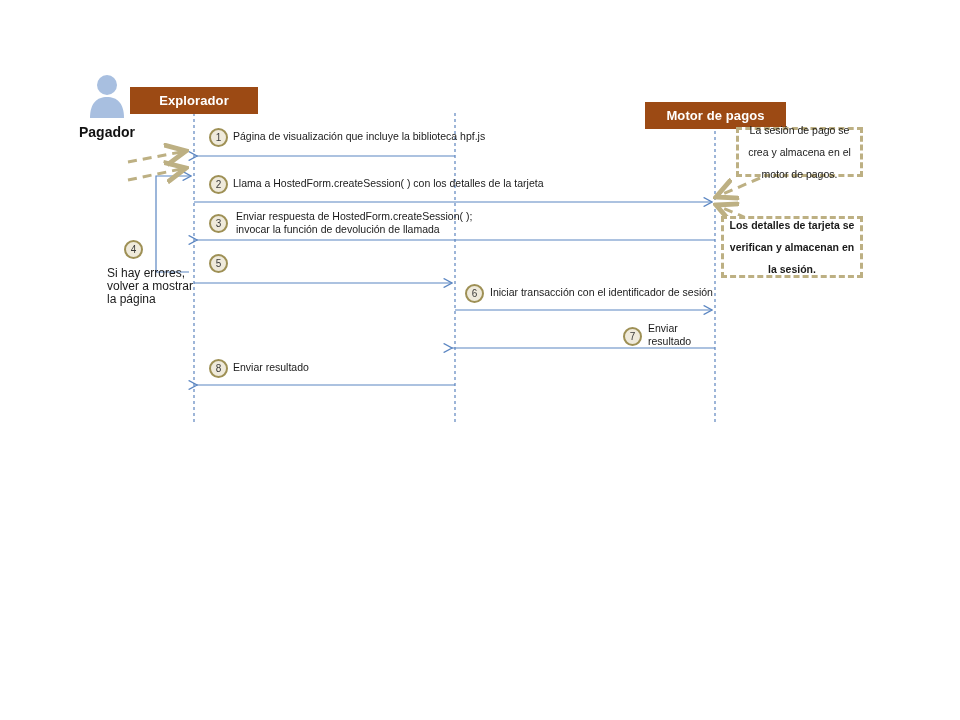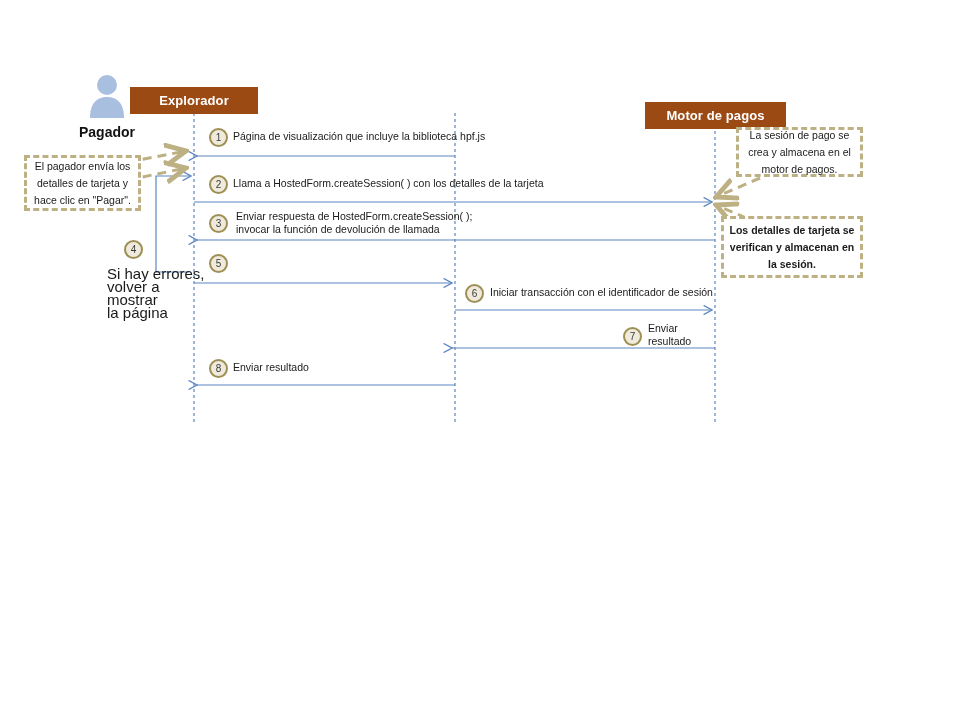--- a/index.html
+++ b/index.html
@@ -74,30 +74,30 @@
     white-space: pre-line;
   }
   
   .note {
     position: absolute;
     box-sizing: border-box;
     border: 3px dashed #bdb083;
     background: #ffffff;
     color: #1a1a1a;
     font-size: 10.5px;
-    line-height: 17px;
+    line-height: 22px;
     text-align: center;
     display: flex;
     align-items: center;
     justify-content: center;
     padding: 3px 5px;
   }
   .plain-note {
     position: absolute;
-    font-size: 15px;
+    font-size: 12px;
     color: #1a1a1a;
     line-height: 13px;
     text-align: left;
     white-space: pre-line;
   }
 </style>
 </head>
 <body>
 
 <div id="canvas">
@@ -170,23 +170,20 @@
   <div class="msg" style="left:236px; top:210px;">Enviar respuesta de HostedForm.createSession( );
 invocar la función de devolución de llamada</div>
   <div class="plain-note" style="left:107px; top:267px; width:100px;">Si hay errores,
 volver a mostrar
 la página</div>
   <div class="msg" style="left:490px; top:286px;">Iniciar transacción con el identificador de sesión</div>
   <div class="msg" style="left:648px; top:322px;">Enviar
 resultado</div>
   <div class="msg" style="left:233px; top:361px;">Enviar resultado</div>
 
-  <div class="note" style="left:24px; top:155px; width:117px; height:56px;">
-    <span>El pagador envía los detalles de tarjeta y hace clic en "Pagar".</span>
-  </div>
 
   <div class="note" style="left:736px; top:127px; width:127px; height:50px;">
     <span>La sesión de pago se crea y almacena en el motor de pagos.</span>
   </div>
 
   <div class="note" style="left:721px; top:216px; width:142px; height:62px;font-weight:bold;">
     <span>Los detalles de tarjeta se verifican y almacenan en la sesión.</span>
   </div>
 
 </div>

